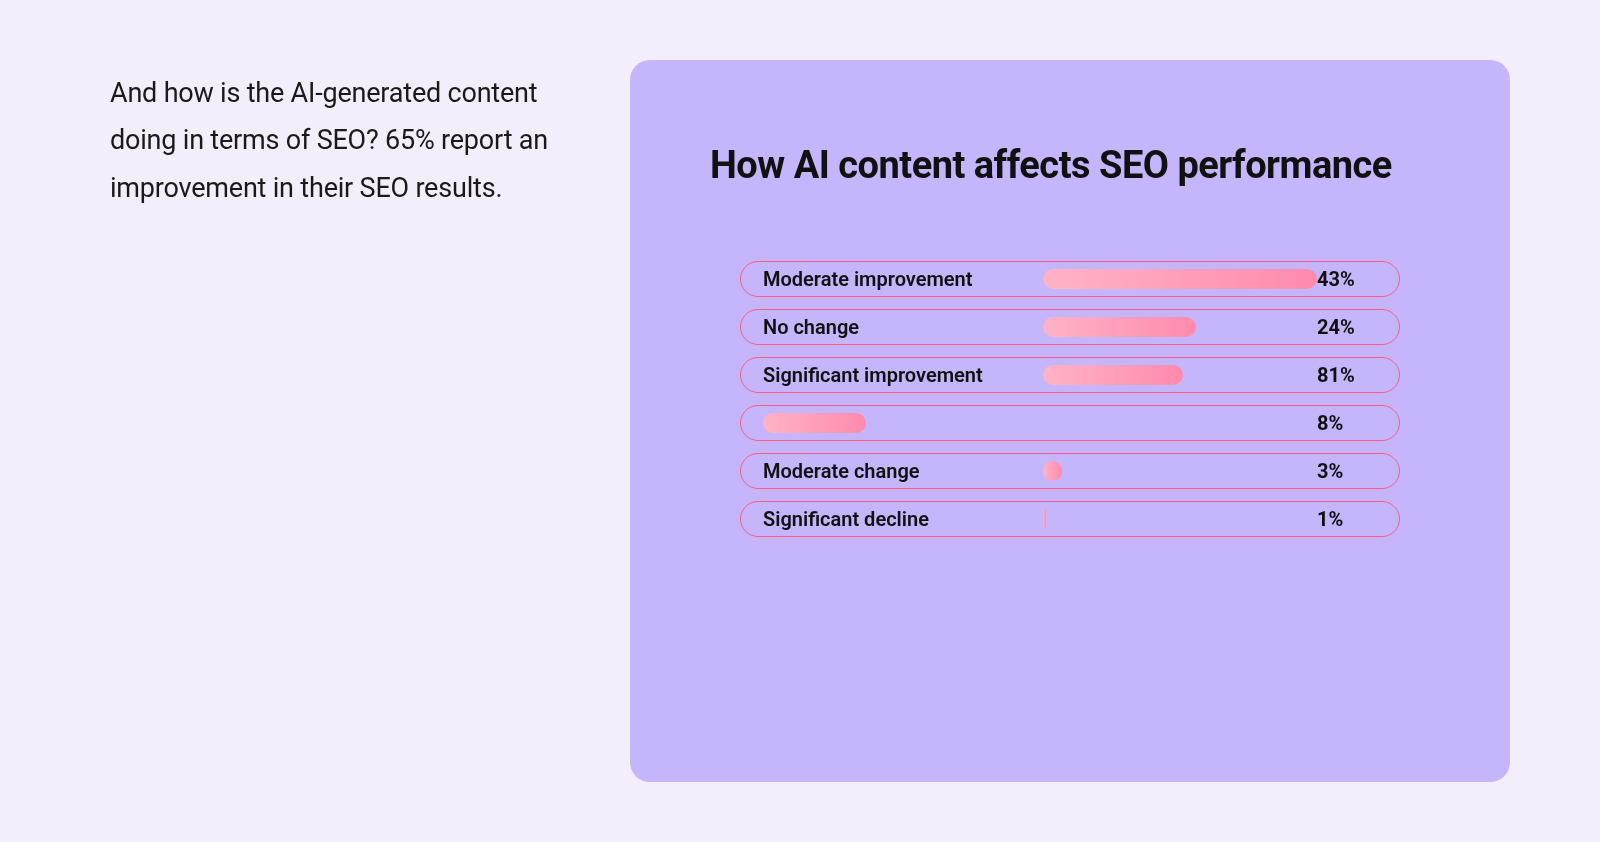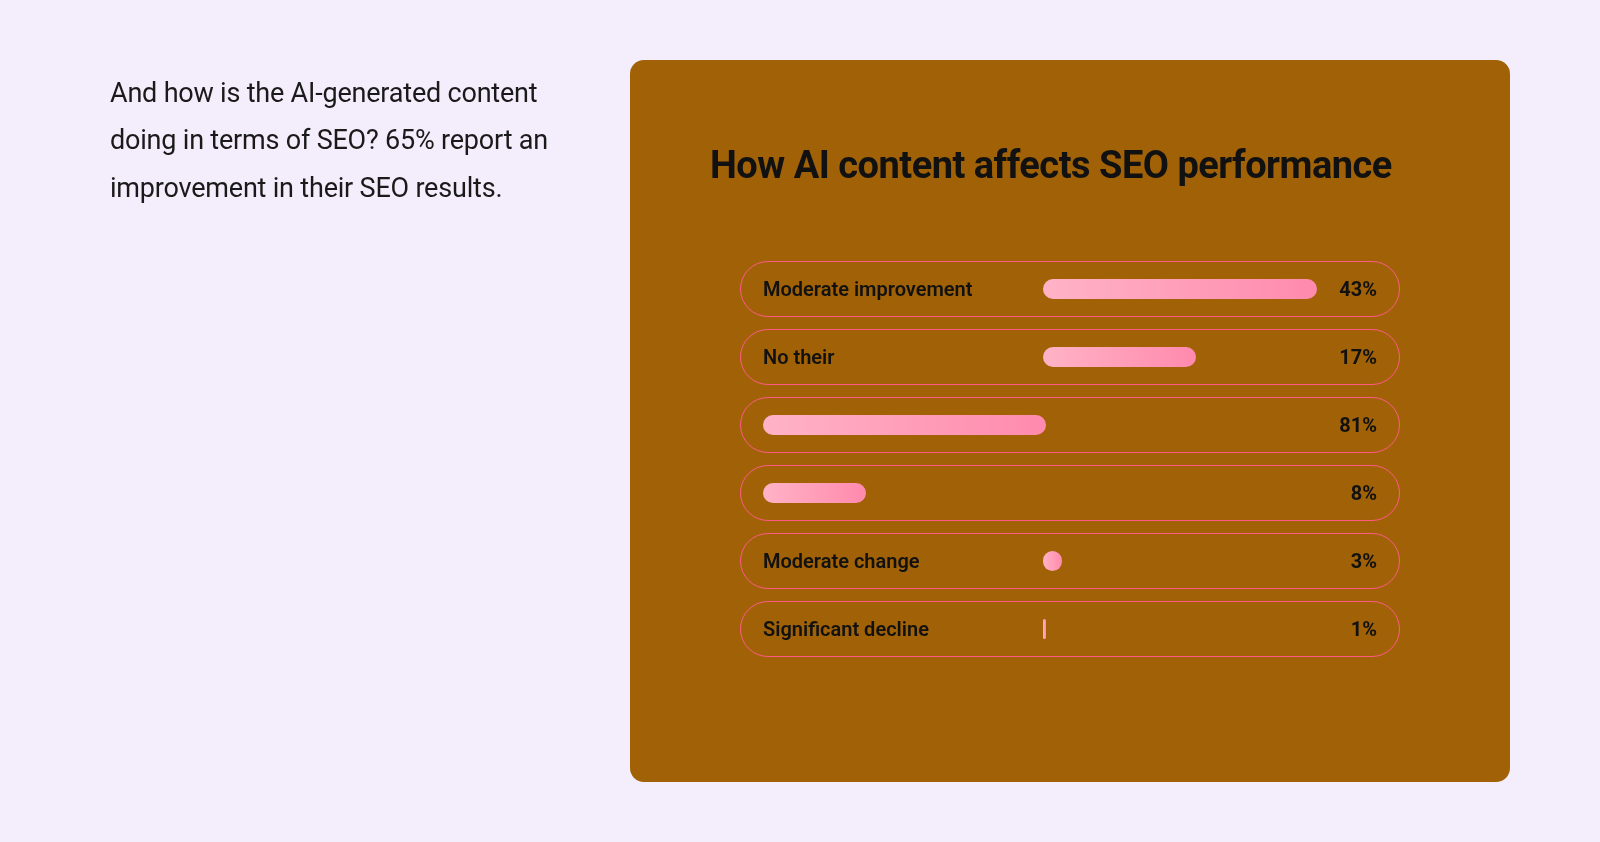--- a/index.html
+++ b/index.html
@@ -26,42 +26,42 @@
     }
     .intro-text {
       font-size: 27px;
       line-height: 1.75;
       color: #1a1a1a;
       font-weight: 400;
       letter-spacing: -0.2px;
     }
     .card {
       flex: 1;
-      background: #a16207;
-      border-radius: 14px;
+      background: #c4b5fd;
+      border-radius: 20px;
       padding: 80px 80px 60px 80px;
       position: relative;
     }
     .chart-title {
       font-size: 38px;
       font-weight: 700;
       line-height: 1.35;
       color: #111;
       margin-bottom: 70px;
       letter-spacing: -0.5px;
     }
     .bars {
       padding: 0 30px;
     }
     .bar-row {
       display: flex;
       align-items: center;
       border: 1.5px solid #ff5a87;
       border-radius: 999px;
-      height: 56px;
+      height: 36px;
       margin-bottom: 12px;
       padding: 16px 22px;
       position: relative;
     }
     .bar-label {
       font-size: 20px;
       font-weight: 600;
       color: #111;
       white-space: nowrap;
       width: 280px;
@@ -77,21 +77,20 @@
     .bar-fill {
       height: 20px;
       border-radius: 999px;
       background: linear-gradient(90deg, #ffb3c6 0%, #ff8aad 100%);
     }
     .bar-value {
       font-size: 20px;
       font-weight: 700;
       color: #111;
       width: 60px;
-      text-align: right;
       flex: 0 0 60px;
     }
   </style>
 </head>
 <body>
 
 <div class="page">
   <div class="left-col">
     <p class="intro-text">And how is the AI-generated content doing in terms of SEO? 65% report an improvement in their SEO results.</p>
   </div>
@@ -99,27 +98,28 @@
     <h2 class="chart-title">How AI content affects SEO performance</h2>
     <div class="bars" id="bars">
         <div class="bar-row">
           <div class="bar-label">Moderate improvement</div>
           <div class="bar-track">
             <div class="bar-fill" style="width: 100%;"></div>
           </div>
           <div class="bar-value">43%</div>
         </div>
         <div class="bar-row">
-          <div class="bar-label">No their</div>
+          <div class="bar-label">No change</div>
           <div class="bar-track">
             <div class="bar-fill" style="width: 55.814%;"></div>
           </div>
-          <div class="bar-value">17%</div>
+          <div class="bar-value">24%</div>
         </div>
         <div class="bar-row">
+          <div class="bar-label">Significant improvement</div>
           <div class="bar-track">
             <div class="bar-fill" style="width: 51.1628%;"></div>
           </div>
           <div class="bar-value">81%</div>
         </div>
         <div class="bar-row">
           <div class="bar-track">
             <div class="bar-fill" style="width: 18.6047%;"></div>
           </div>
           <div class="bar-value">8%</div>

